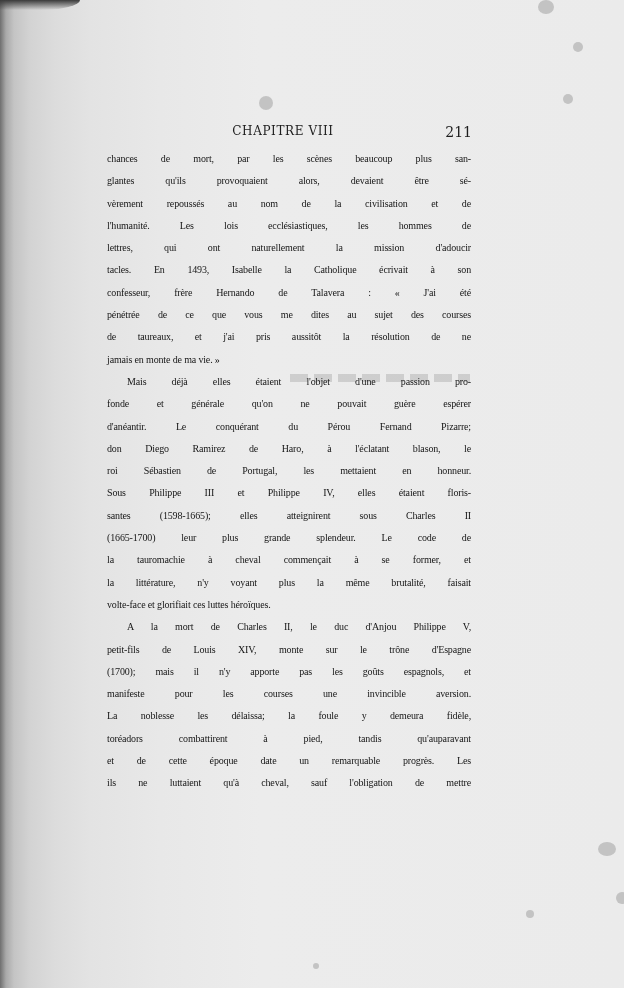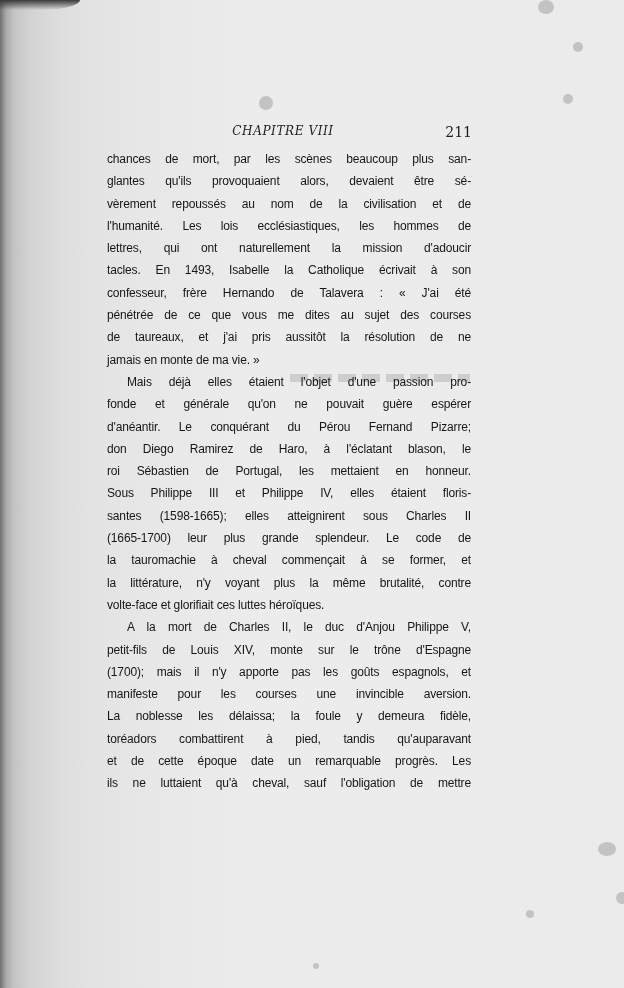--- a/index.html
+++ b/index.html
@@ -44,35 +44,34 @@
     .chapter-title {
       position: absolute;
       left: 0;
       width: 100%;
       text-align: center;
       font-size: 12px;
       letter-spacing: 0.6px;
       padding-right: 8px;
       box-sizing: border-box;
       top: 0;
-      font-style: italic;
     }
     .page-number {
       position: absolute;
       right: -4px;
       top: 0;
       font-size: 14px;
     }
     .body-text {
       position: absolute;
       top: 148px;
       left: 107px;
       width: 364px;
-      font-family: Liberation Sans, sans-serif;
-      font-size: 12px;
+      font-family: Liberation Serif, serif;
+      font-size: 10px;
       line-height: 22.3px;
       color: #161616;
       letter-spacing: -0.15px;
     }
     .line {
       display: block;
       white-space: nowrap;
       text-align: justify;
       text-align-last: justify;
       height: 22.3px;
@@ -130,21 +129,21 @@
     <div>
       <span class="line indent">Mais déjà elles étaient l'objet d'une passion pro-</span>
       <span class="line">fonde et générale qu'on ne pouvait guère espérer</span>
       <span class="line">d'anéantir. Le conquérant du Pérou Fernand Pizarre;</span>
       <span class="line">don Diego Ramirez de Haro, à l'éclatant blason, le</span>
       <span class="line">roi Sébastien de Portugal, les mettaient en honneur.</span>
       <span class="line">Sous Philippe III et Philippe IV, elles étaient floris-</span>
       <span class="line">santes (1598-1665); elles atteignirent sous Charles II</span>
       <span class="line">(1665-1700) leur plus grande splendeur. Le code de</span>
       <span class="line">la tauromachie à cheval commençait à se former, et</span>
-      <span class="line">la littérature, n'y voyant plus la même brutalité, contre</span>
+      <span class="line">la littérature, n'y voyant plus la même brutalité, faisait</span>
       <span class="line last">volte-face et glorifiait ces luttes héroïques.</span>
     </div>
     <div>
       <span class="line indent">A la mort de Charles II, le duc d'Anjou Philippe V,</span>
       <span class="line">petit-fils de Louis XIV, monte sur le trône d'Espagne</span>
       <span class="line">(1700); mais il n'y apporte pas les goûts espagnols, et</span>
       <span class="line">manifeste pour les courses une invincible aversion.</span>
       <span class="line">La noblesse les délaissa; la foule y demeura fidèle,</span>
       <span class="line">toréadors combattirent à pied, tandis qu'auparavant</span>
       <span class="line">et de cette époque date un remarquable progrès. Les</span>

